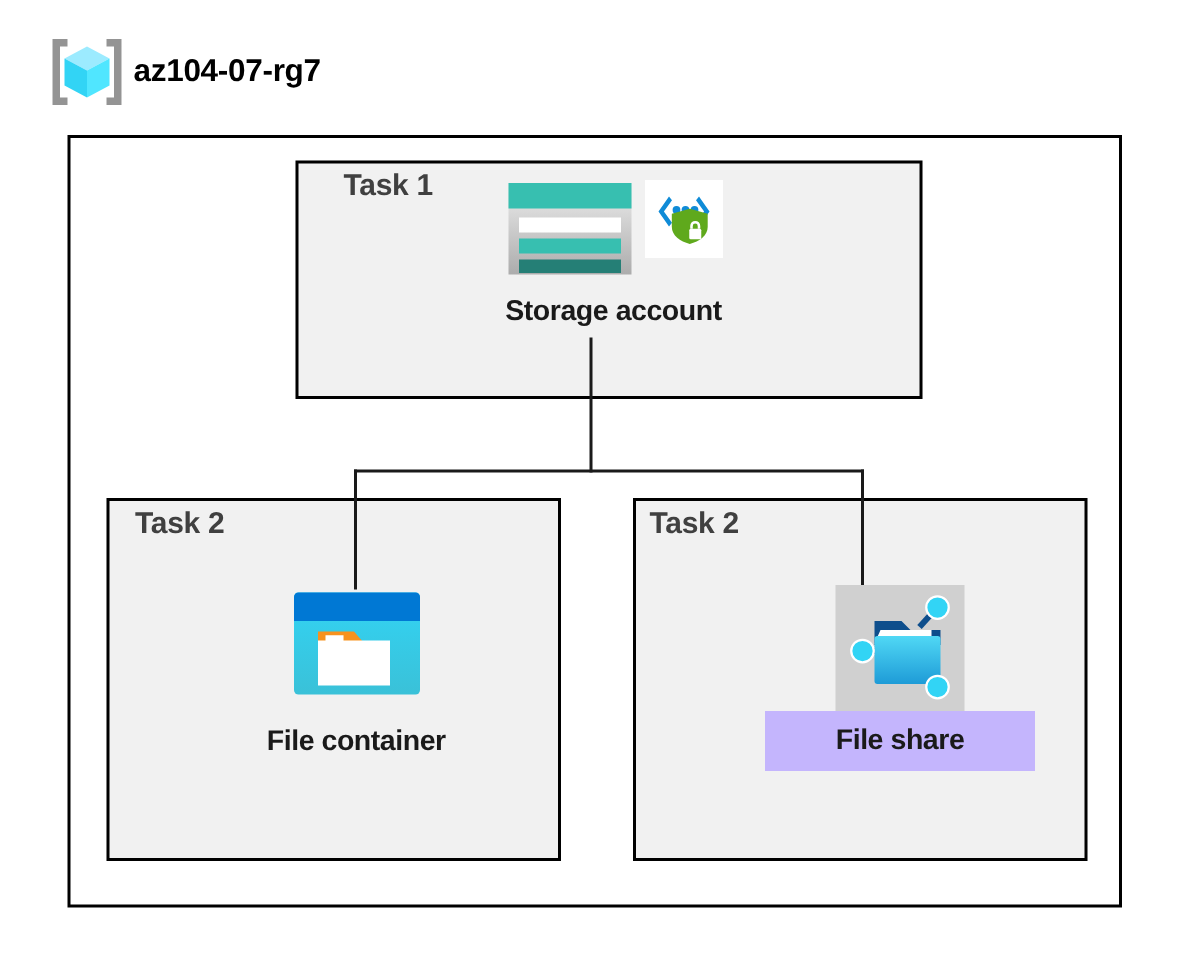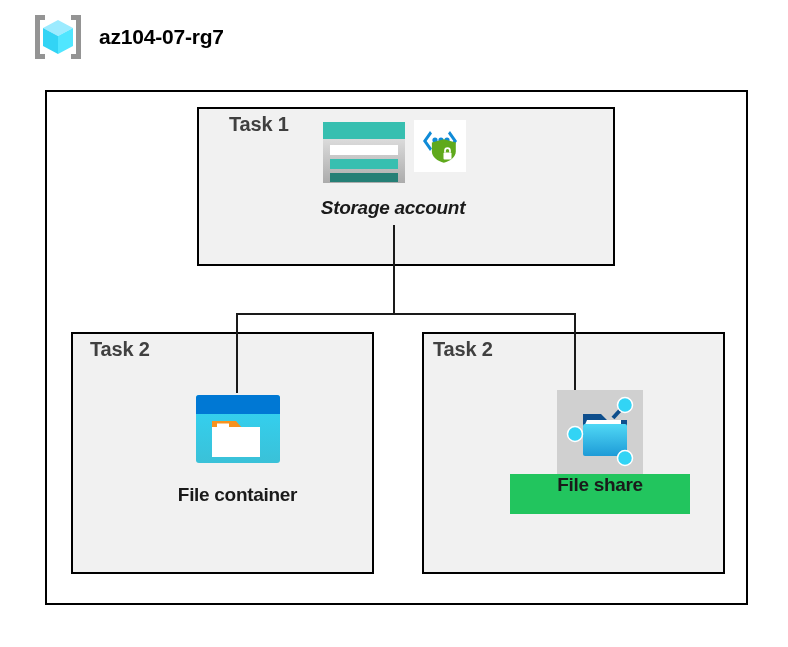--- a/index.html
+++ b/index.html
@@ -12,24 +12,24 @@
     background: #ffffff;
     font-family: "Liberation Sans", sans-serif;
     position: relative;
     overflow: hidden;
   }
 
   
   #rg-header {
     position: absolute;
     left: 31px;
-    top: 12px;
-    display: flex;
-    align-items: center;
-    gap: 14px;
+    top: 23px;
+    display: flex;
+    align-items: center;
+    gap: 4px;
   }
   #rg-icon {
     width: 54px;
     height: 50px;
     flex: 0 0 auto;
     display: block;
   }
   #rg-title {
     font-size: 21px;
     font-weight: bold;
@@ -94,21 +94,21 @@
   }
   .node-caption {
     font-size: 19px;
     font-weight: bold;
     color: #1a1a1a;
     letter-spacing: -0.3px;
     white-space: nowrap;
   }
 
   
-  #storage-node { left: 297px; top: 120px; width: 192px; font-style: italic; }
+  #storage-node { left: 313px; top: 120px; width: 192px; }
   #storage-icons {
     display: flex;
     align-items: flex-start;
     gap: 7px;
     height: 70px;
   }
   #storage-caption { margin-top: 7px; }
 
   
   #blob-node { left: 150px; top: 393px; width: 175px; }
@@ -118,24 +118,25 @@
   #fileshare-node { left: 510px; top: 390px; width: 180px; }
   #fileshare-icon-bg {
     background: #d0d0d0;
     width: 86px;
     height: 84px;
     display: flex;
     align-items: center;
     justify-content: center;
   }
   #fileshare-caption-wrap {
-    background: #22c55e;
+    background: #c4b5fd;
     width: 180px;
     height: 40px;
     display: flex;
+    align-items: center;
     justify-content: center;
     box-sizing: border-box;
   }
 </style>
 </head>
 <body>
 
 <div id="rg-header">
   <svg id="rg-icon" viewBox="0 0 54 50">
 

